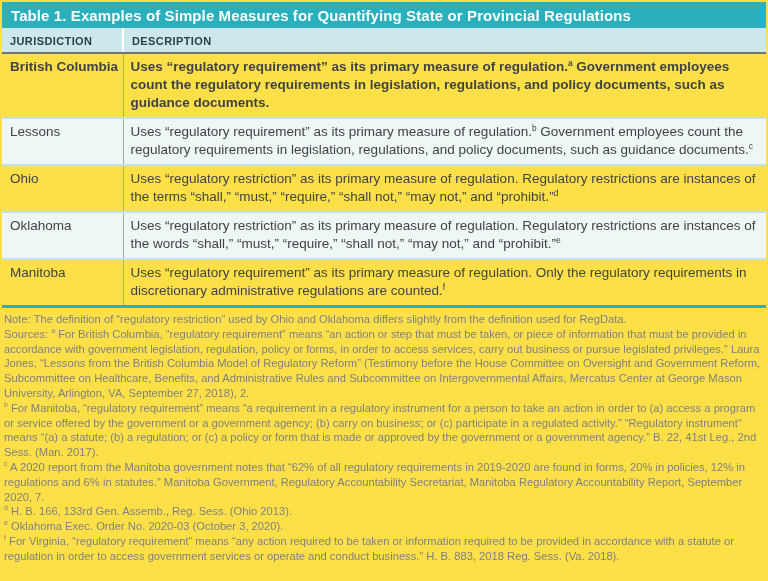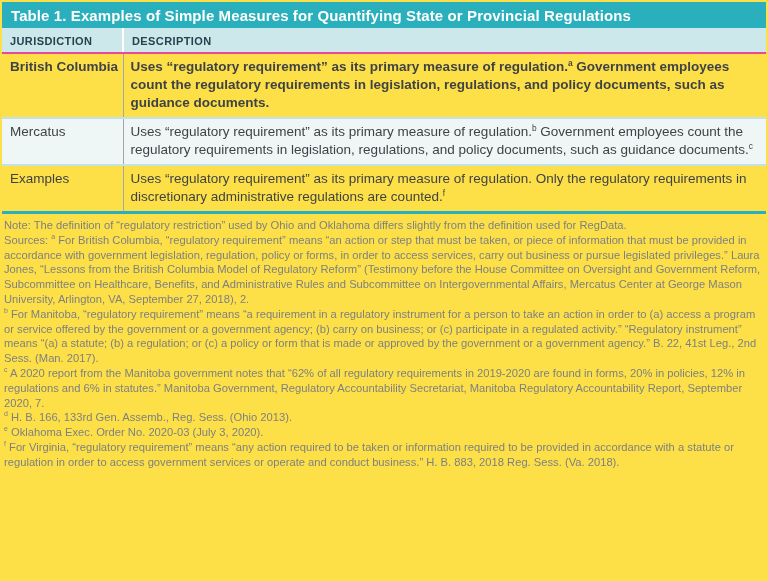--- a/index.html
+++ b/index.html
@@ -38,21 +38,21 @@
 
   table.reg-table th {
     background: #cde8ea;
     color: #26434d;
     font-size: 11px;
     font-weight: bold;
     letter-spacing: 0.4px;
     text-align: left;
     height: 25px;
     padding: 2px 8px 0 8px;
-    border-bottom: 2px solid #ec4899;
+    border-bottom: 2px solid #737373;
     white-space: nowrap;
   }
   table.reg-table th.jur-head { border-right: 2px solid #ffffff; }
 
   table.reg-table td {
     font-size: 13.5px;
     line-height: 18px;
     color: #404346;
     vertical-align: top;
     padding: 4px 8px 5px 8px;
@@ -106,35 +106,43 @@
         <th class="jur-head">JURISDICTION</th>
         <th>DESCRIPTION</th>
       </tr>
     </thead>
     <tbody>
         <tr>
           <td class="jur-cell">British Columbia</td>
           <td class="desc-cell"><span>Uses “regulatory requirement” as its primary measure of regulation.</span><sup>a</sup><span> Government employees count the regulatory requirements in legislation, regulations, and policy documents, such as guidance documents.</span></td>
         </tr>
         <tr class="shaded">
-          <td class="jur-cell">Mercatus</td>
+          <td class="jur-cell">Lessons</td>
           <td class="desc-cell"><span>Uses “regulatory requirement” as its primary measure of regulation.</span><sup>b</sup><span> Government employees count the regulatory requirements in legislation, regulations, and policy documents, such as guidance documents.</span><sup>c</sup></td>
         </tr>
         <tr>
-          <td class="jur-cell">Examples</td>
+          <td class="jur-cell">Ohio</td>
+          <td class="desc-cell"><span>Uses “regulatory restriction” as its primary measure of regulation. Regulatory restrictions are instances of the terms “shall,” “must,” “require,” “shall not,” “may not,” and “prohibit.”</span><sup>d</sup></td>
+        </tr>
+        <tr class="shaded">
+          <td class="jur-cell">Oklahoma</td>
+          <td class="desc-cell"><span>Uses “regulatory restriction” as its primary measure of regulation. Regulatory restrictions are instances of the words “shall,” “must,” “require,” “shall not,” “may not,” and “prohibit.”</span><sup>e</sup></td>
+        </tr>
+        <tr>
+          <td class="jur-cell">Manitoba</td>
           <td class="desc-cell"><span>Uses “regulatory requirement” as its primary measure of regulation. Only the regulatory requirements in discretionary administrative regulations are counted.</span><sup>f</sup></td>
         </tr>
       </tbody>
   </table>
 
   <div class="table-bottom-rule"></div>
 
   <div class="notes">
       <p class="note"><span>Note: The definition of “regulatory restriction” used by Ohio and Oklahoma differs slightly from the definition used for RegData.</span></p>
       <p class="note"><span>Sources: </span><sup>a</sup><span> For British Columbia, “regulatory requirement” means “an action or step that must be taken, or piece of information that must be provided in accordance with government legislation, regulation, policy or forms, in order to access services, carry out business or pursue legislated privileges.” Laura Jones, “Lessons from the British Columbia Model of Regulatory Reform” (Testimony before the House Committee on Oversight and Government Reform, Subcommittee on Healthcare, Benefits, and Administrative Rules and Subcommittee on Intergovernmental Affairs, Mercatus Center at George Mason University, Arlington, VA, September 27, 2018), 2.</span></p>
       <p class="note"><sup>b</sup><span> For Manitoba, “regulatory requirement” means “a requirement in a regulatory instrument for a person to take an action in order to (a) access a program or service offered by the government or a government agency; (b) carry on business; or (c) participate in a regulated activity.” “Regulatory instrument” means “(a) a statute; (b) a regulation; or (c) a policy or form that is made or approved by the government or a government agency.” B. 22, 41st Leg., 2nd Sess. (Man. 2017).</span></p>
       <p class="note"><sup>c</sup><span> A 2020 report from the Manitoba government notes that “62% of all regulatory requirements in 2019-2020 are found in forms, 20% in policies, 12% in regulations and 6% in statutes.” Manitoba Government, Regulatory Accountability Secretariat, </span><span class="italic">Manitoba Regulatory Accountability Report</span><span>, September 2020, 7.</span></p>
       <p class="note"><sup>d</sup><span> H. B. 166, 133rd Gen. Assemb., Reg. Sess. (Ohio 2013).</span></p>
-      <p class="note"><sup>e</sup><span> Oklahoma Exec. Order No. 2020-03 (July 3, 2020).</span></p>
+      <p class="note"><sup>e</sup><span> Oklahoma Exec. Order No. 2020-03 (October 3, 2020).</span></p>
       <p class="note"><sup>f</sup><span> For Virginia, “regulatory requirement” means “any action required to be taken or information required to be provided in accordance with a statute or regulation in order to access government services or operate and conduct business.” H. B. 883, 2018 Reg. Sess. (Va. 2018).</span></p>
     </div>
 
 </div>
 
 </body></html>

